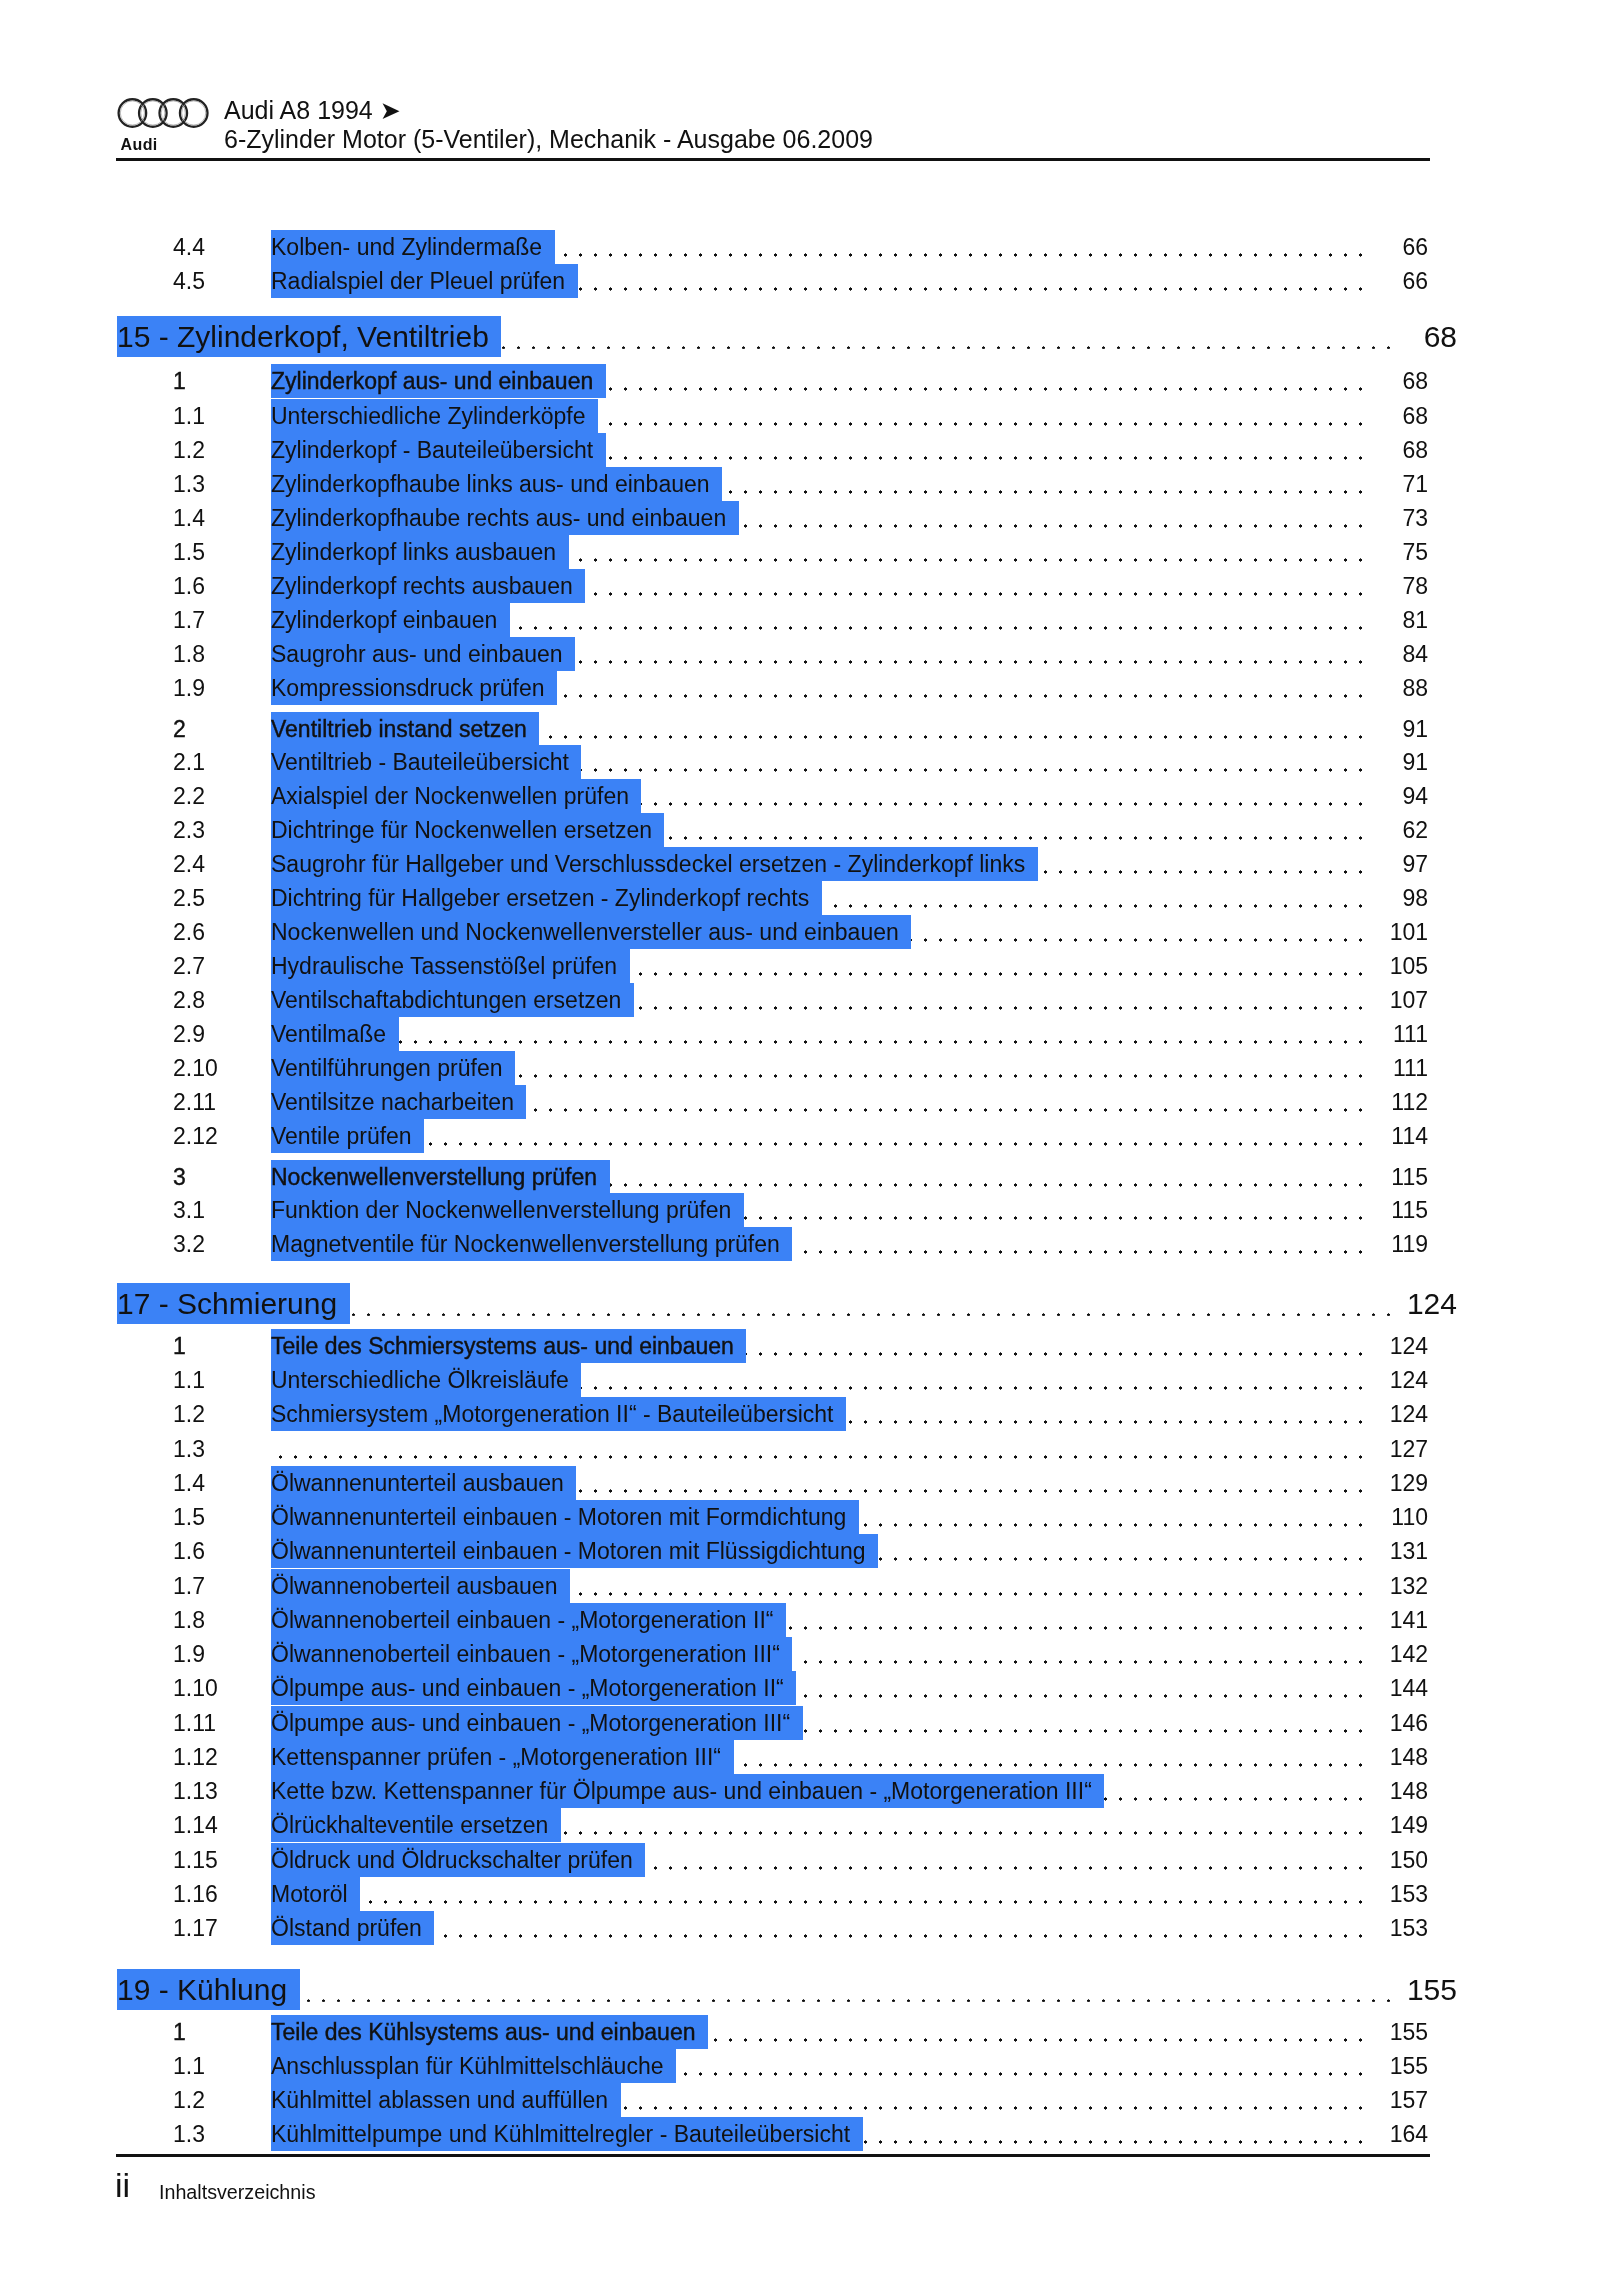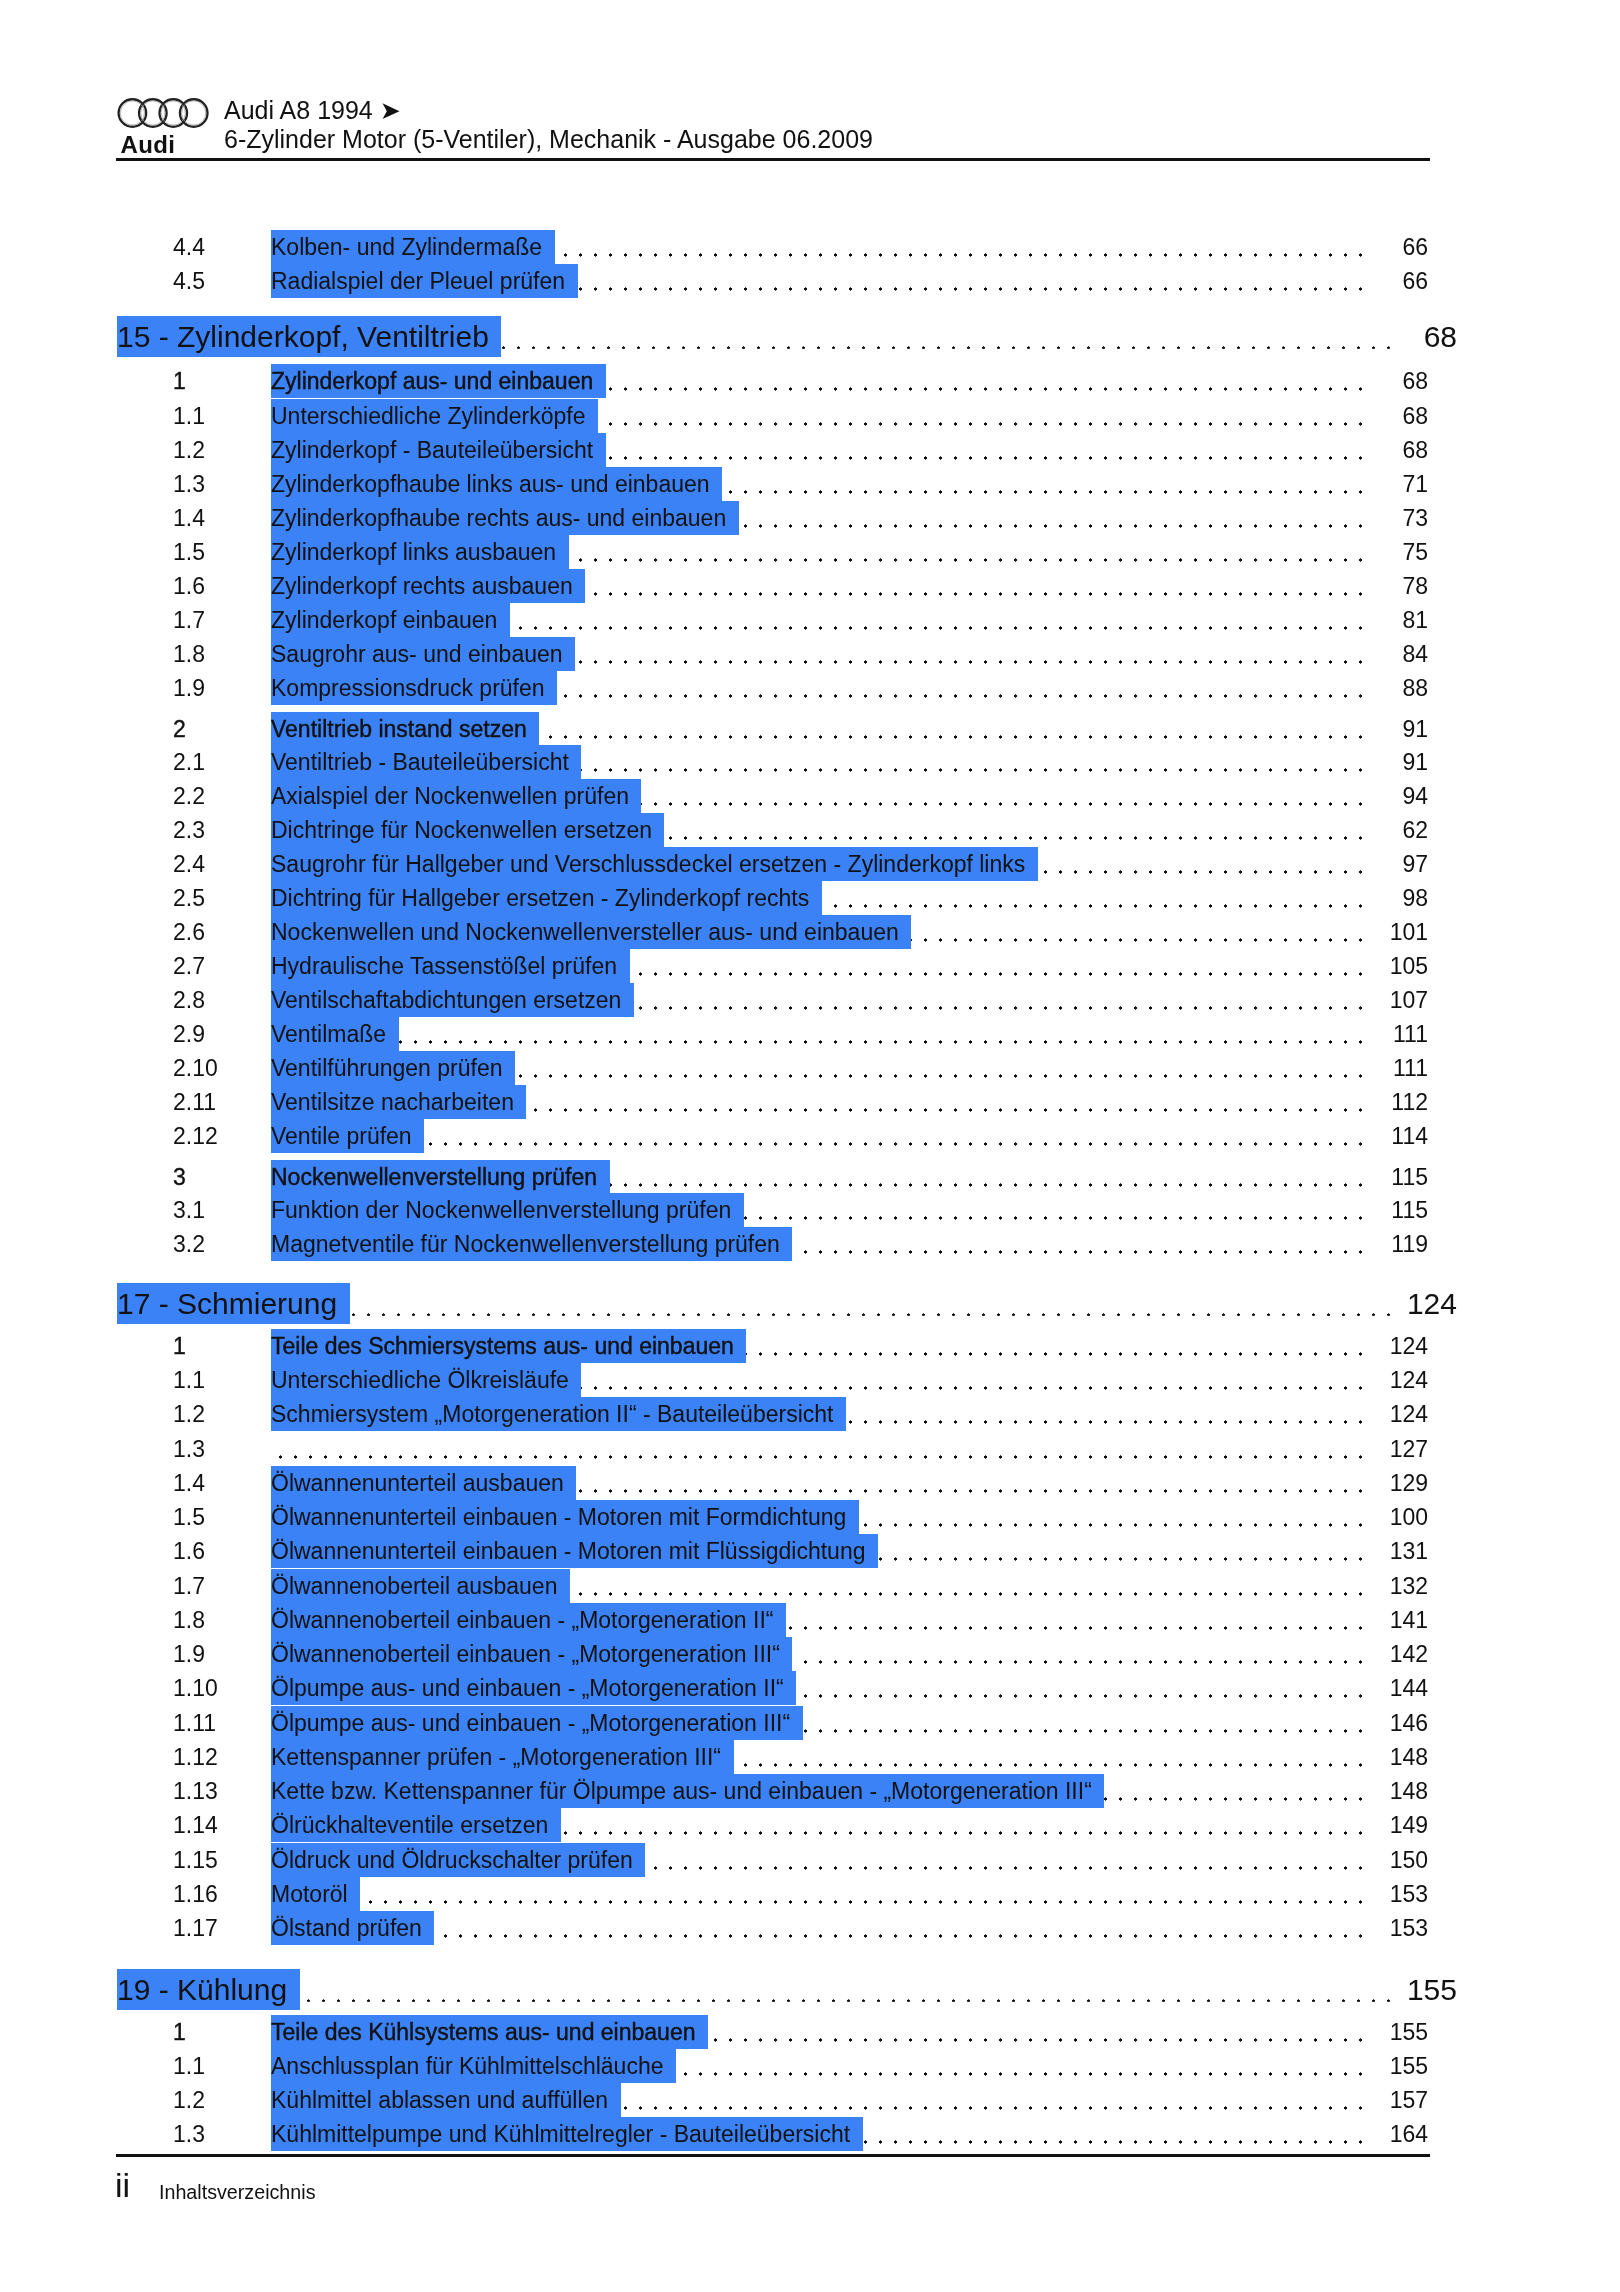--- a/index.html
+++ b/index.html
@@ -1,20 +1,20 @@
 <!DOCTYPE html>
 <html style="font-size:14.3px"><head>
 <meta charset="utf-8">
 <style>
   html, body { margin:0; padding:0; background:#ffffff; }
   body { width:1620px; height:2293px; position:relative; overflow:hidden;
          font-family:"Liberation Sans", "DejaVu Sans", sans-serif; color:#111111; }
   .logo { position:absolute; left:116px; top:95px; width:95px; height:63px; }
   .rings { position:absolute; left:0; top:1.8px; width:95px; height:32px; }
-  .wordmark { position:absolute; left:4.5px; top:36px; font-weight:bold; font-size:24px;
+  .wordmark { position:absolute; left:4.5px; top:36px; font-weight:bold; font-size:16px;
               letter-spacing:0.4px; line-height:27px; }
   .hdr-title { position:absolute; left:224px; top:95px; font-size:25px; line-height:30px; white-space:nowrap; }
   .hdr-sub { position:absolute; left:224px; top:124px; font-size:25px; line-height:30px; white-space:nowrap; }
   .rule { position:absolute; left:116px; width:1314px; height:2.7px; background:#111; }
   .row { position:absolute; left:0; width:1620px; height:34px; line-height:34px; font-size:23px; white-space:nowrap; }
   .row .num { position:absolute; left:173px; }
   .row .title { position:absolute; left:271px; background:#3b82f6; padding-right:12.5px; z-index:2; }
   .row .leader { position:absolute; left:271px; right:calc(1620px - 1368px); top:23px; height:3.6px;
                  background-image: radial-gradient(circle, #111 1.3px, transparent 1.5px);
                  background-size:15px 3.6px; background-position:right center; background-repeat:repeat-x; z-index:1; }
@@ -257,21 +257,21 @@
     <div class="row sub" style="top: 1466px;">
       <span class="num">1.4</span>
       <span class="leader"></span>
       <span class="title">Ölwannenunterteil ausbauen</span>
       <span class="page">129</span>
     </div>
     <div class="row sub" style="top: 1500px;">
       <span class="num">1.5</span>
       <span class="leader"></span>
       <span class="title">Ölwannenunterteil einbauen - Motoren mit Formdichtung</span>
-      <span class="page">100</span>
+      <span class="page">110</span>
     </div>
     <div class="row sub" style="top: 1534px;">
       <span class="num">1.6</span>
       <span class="leader"></span>
       <span class="title">Ölwannenunterteil einbauen - Motoren mit Flüssigdichtung</span>
       <span class="page">131</span>
     </div>
     <div class="row sub" style="top: 1569px;">
       <span class="num">1.7</span>
       <span class="leader"></span>

